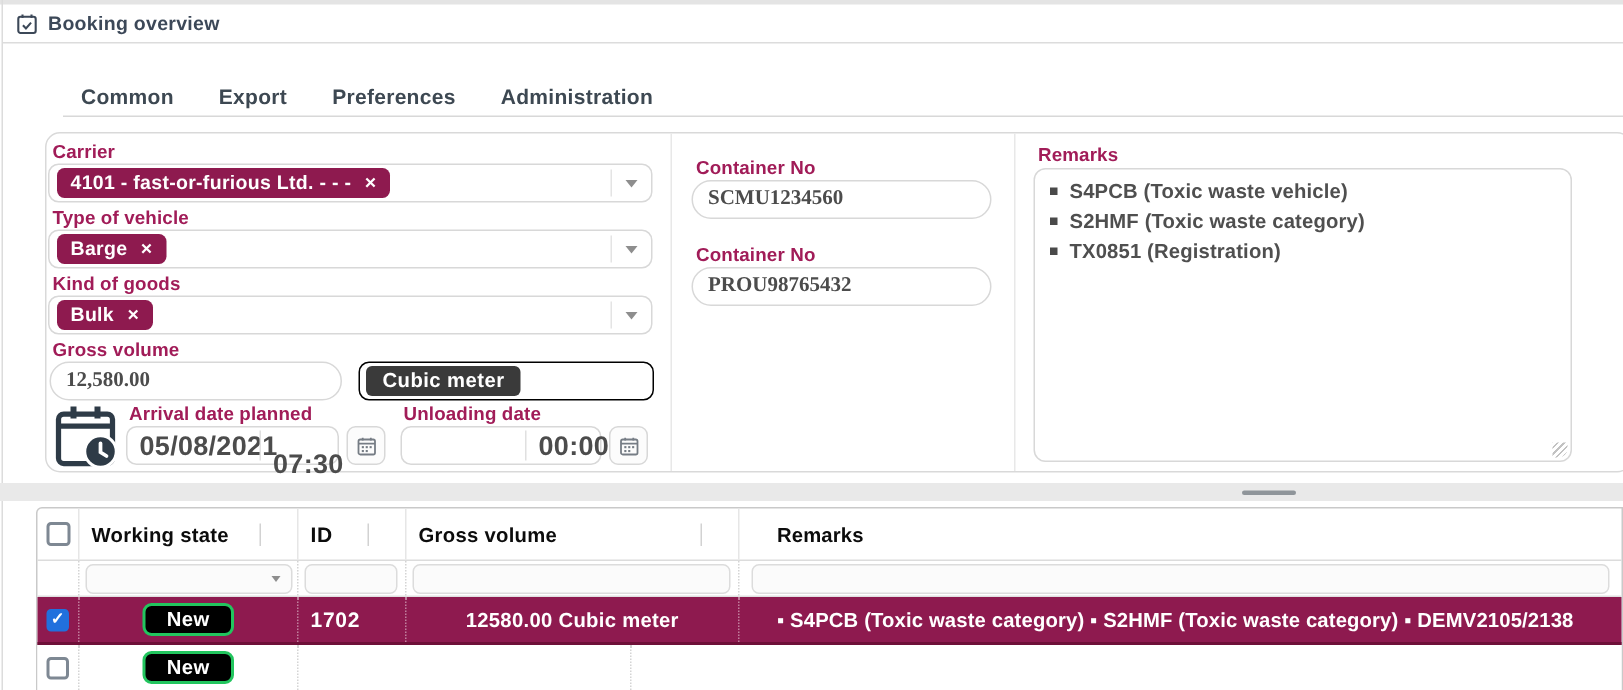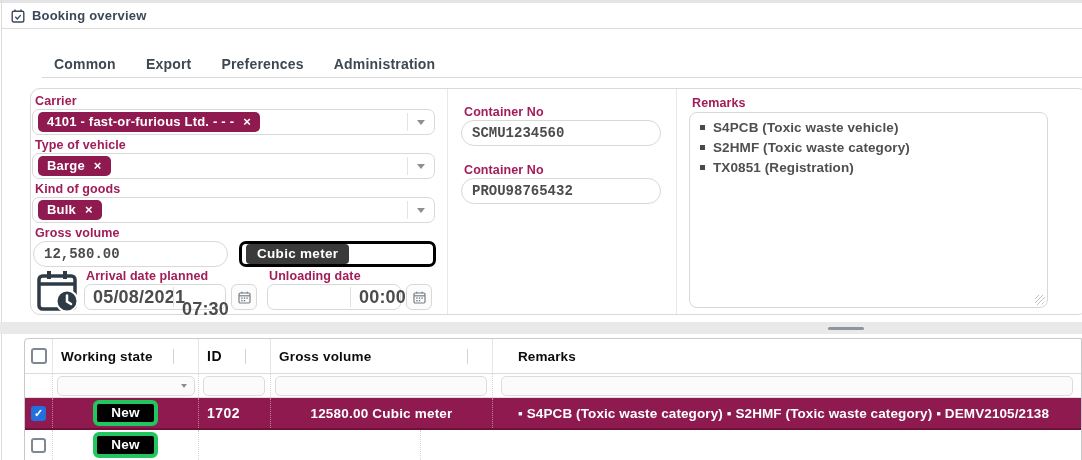--- a/index.html
+++ b/index.html
@@ -33,24 +33,24 @@
   .tag { background:#8e1a4f; color:#fff; font-size:13px; font-weight:700; border-radius:5px;
     padding:2px 9px 3px 9px; display:inline-flex; gap:9px; align-items:center; letter-spacing:.2px; }
   .tag .x { cursor:pointer; font-size:13px; }
   .chev-zone { position:absolute; right:0; top:3px; bottom:3px; width:27px;
     border-left:1px solid #e4e4e4; display:flex; align-items:center; justify-content:center; cursor:pointer; }
   .chev { width:0; height:0; border-left:4px solid transparent; border-right:4px solid transparent;
     border-top:5px solid #8e8e8e; }
 
   .vol-row { display:flex; gap:11px; margin-left:1px; }
   .text-input { height:26px; border:1px solid #d8d8d8; border-radius:13px; background:#fff;
-    font-family:Liberation Mono, monospace; font-size:14px; font-weight:700; color:#4c4c4c;
+    font-family:Liberation Serif, serif; font-size:14px; font-weight:700; color:#4c4c4c;
     padding:0 10px; outline:none; }
   .gv-input { width:195px; }
-  .unit-box { width:197px; height:26px; border:3px solid #000000; border-radius:7px;
+  .unit-box { width:197px; height:26px; border:1px solid #000000; border-radius:7px;
     display:flex; align-items:center; padding-left:4px; }
   .unit-chip { background:#3a3a3a; color:#fff; font-size:13.5px; font-weight:700;
     padding:2px 11px 3px; border-radius:4px; letter-spacing:.3px; cursor:pointer; }
 
   .dates-row { display:flex; margin-top:2px; }
   .cal-big { width:52px; flex:none; display:flex; align-items:flex-end; justify-content:center; padding-bottom:1px; }
   .dategroup { display:flex; flex-direction:column; margin-right:10px; }
   .date-controls { display:flex; gap:5px; align-items:center; }
   .datebox { height:26px; border:1px solid #d8d8d8; border-radius:7px; background:#fff;
     display:flex; align-items:center; }
@@ -109,21 +109,21 @@
   .row-sel .c-cb, .row-sel .c-state, .row-sel .c-id, .row-sel .c-gv
     { border-right:1px dotted rgba(255,255,255,.45); }
   .row-norm { height:31px; background:#fff; border-bottom:1px solid #dadada; color:#3f4650; cursor:pointer; }
   .row-norm .c-cb, .row-norm .c-state, .row-norm .c-id, .row-norm .c-gv
     { border-right:1px dotted #d4d4d4; }
   .c-state { justify-content:center; }
   .c-gv { justify-content:center; font-size:13.5px; font-weight:700; letter-spacing:.2px; }
   .c-id { font-size:14px; font-weight:700; letter-spacing:.5px; }
   .c-rem { font-size:13.5px; font-weight:700; white-space:nowrap; letter-spacing:.1px; }
 
-  .btn-new { background:#000; color:#fff; border:4px solid #22c55e; border-radius:6px;
+  .btn-new { background:#000; color:#fff; border:2px solid #22c55e; border-radius:6px;
     font-family:"Liberation Sans", sans-serif; font-size:13.5px; font-weight:700;
     padding:1px 14px 2px; letter-spacing:.3px; cursor:pointer; }
 
   .cb { width:15px; height:15px; border:2px solid #7e8893; border-radius:3px; background:#fff; cursor:pointer; }
   .cb-header { width:16px; height:16px; }
   .cb-checked { background:#2170dd; border-color:#2170dd; display:flex; align-items:center;
     justify-content:center; color:#fff; font-size:11px; font-weight:700; line-height:1; }
 </style>
 </head>
 <body>

